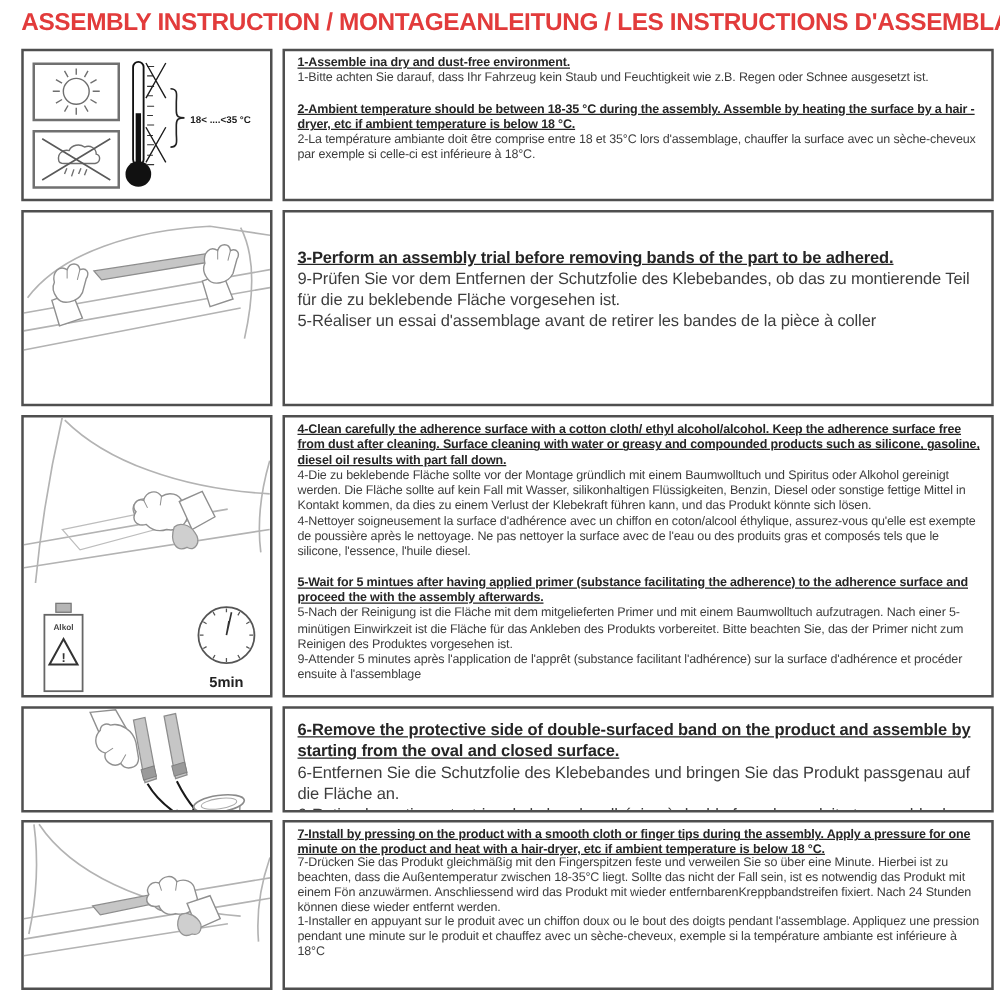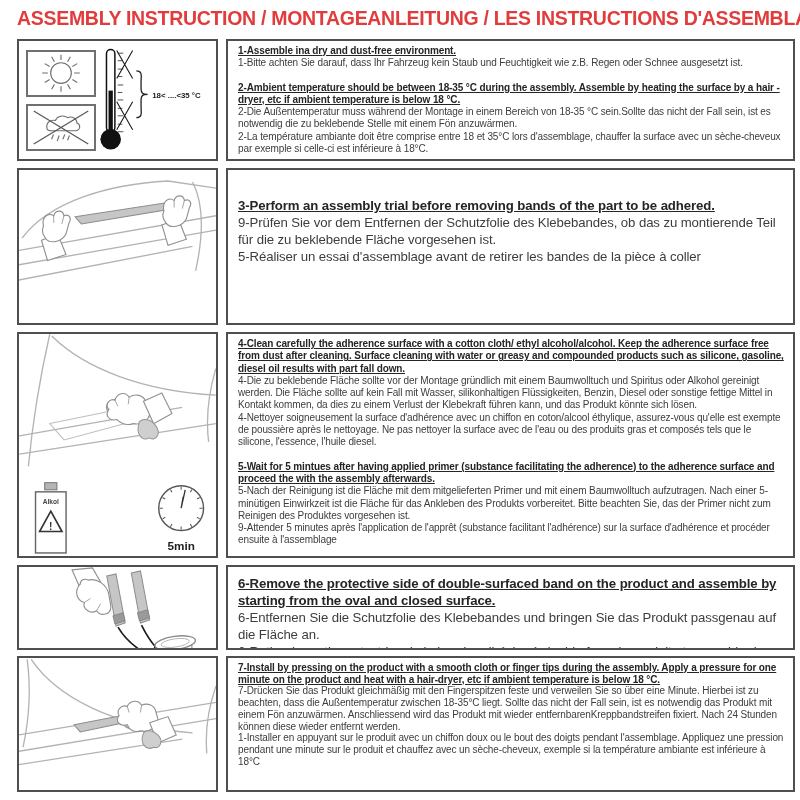--- a/index.html
+++ b/index.html
@@ -87,21 +87,20 @@
         <path class="thermo-dark" d="M19,58 L36,88 M36,58 L19,88"></path>
         <path d="M40,25 C47,25 45,31 45,37 L45,44 C45,49 47,50 52,50 C47,50 45,51 45,56 L45,63 C45,69 47,75 40,75" fill="none" stroke="#222222" stroke-width="1.4"></path>
         <text x="57" y="54" font-size="8.4" font-weight="bold" fill="#1c1c1c">18&lt; ....&lt;35 °C</text>
       </svg>
     </div>
     <div class="cell txt small">
       <p class="en">1-Assemble ina dry and dust-free environment.</p>
       <p class="de">1-Bitte achten Sie darauf, dass Ihr Fahrzeug kein Staub und Feuchtigkeit wie z.B. Regen oder Schnee ausgesetzt ist.</p>
       <div class="spacer"></div>
       <p class="en">2-Ambient temperature should be between 18-35 °C during the assembly. Assemble by heating the surface by a hair -dryer, etc if ambient temperature is below 18 °C.</p>
-      <p class="de">2-Die Außentemperatur muss während der Montage in einem Bereich von 18-35 °C sein.Sollte das nicht der Fall sein, ist es notwendig die zu beklebende Stelle mit einem Fön anzuwärmen.</p>
       <p class="fr">2-La température ambiante doit être comprise entre 18 et 35°C lors d'assemblage, chauffer la surface avec un sèche-cheveux par exemple si celle-ci est inférieure à 18°C.</p>
     </div>
   </div>
 
   <div class="row row2">
     <div class="cell illus">
       <svg width="197" height="117" viewBox="0 0 193 101">
         <path class="cl" d="M3,60 C30,24 88,7 146,4 L193,11"></path>
         <path class="cl" d="M170,5 C181,26 181,56 173,92"></path>
         <path class="cl" d="M0,72 L193,38 M0,86 L193,52 M0,101 L170,68"></path>

